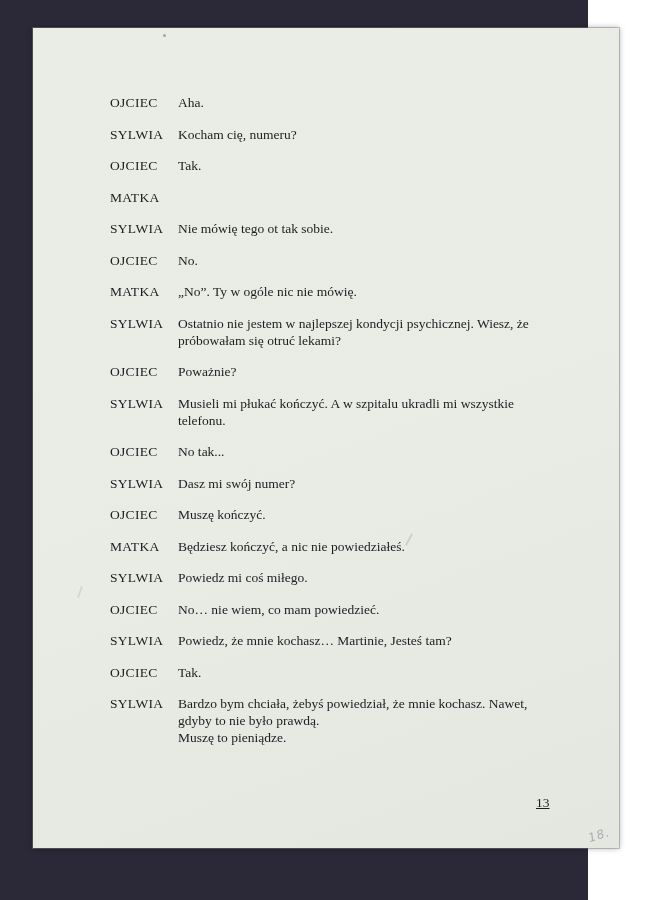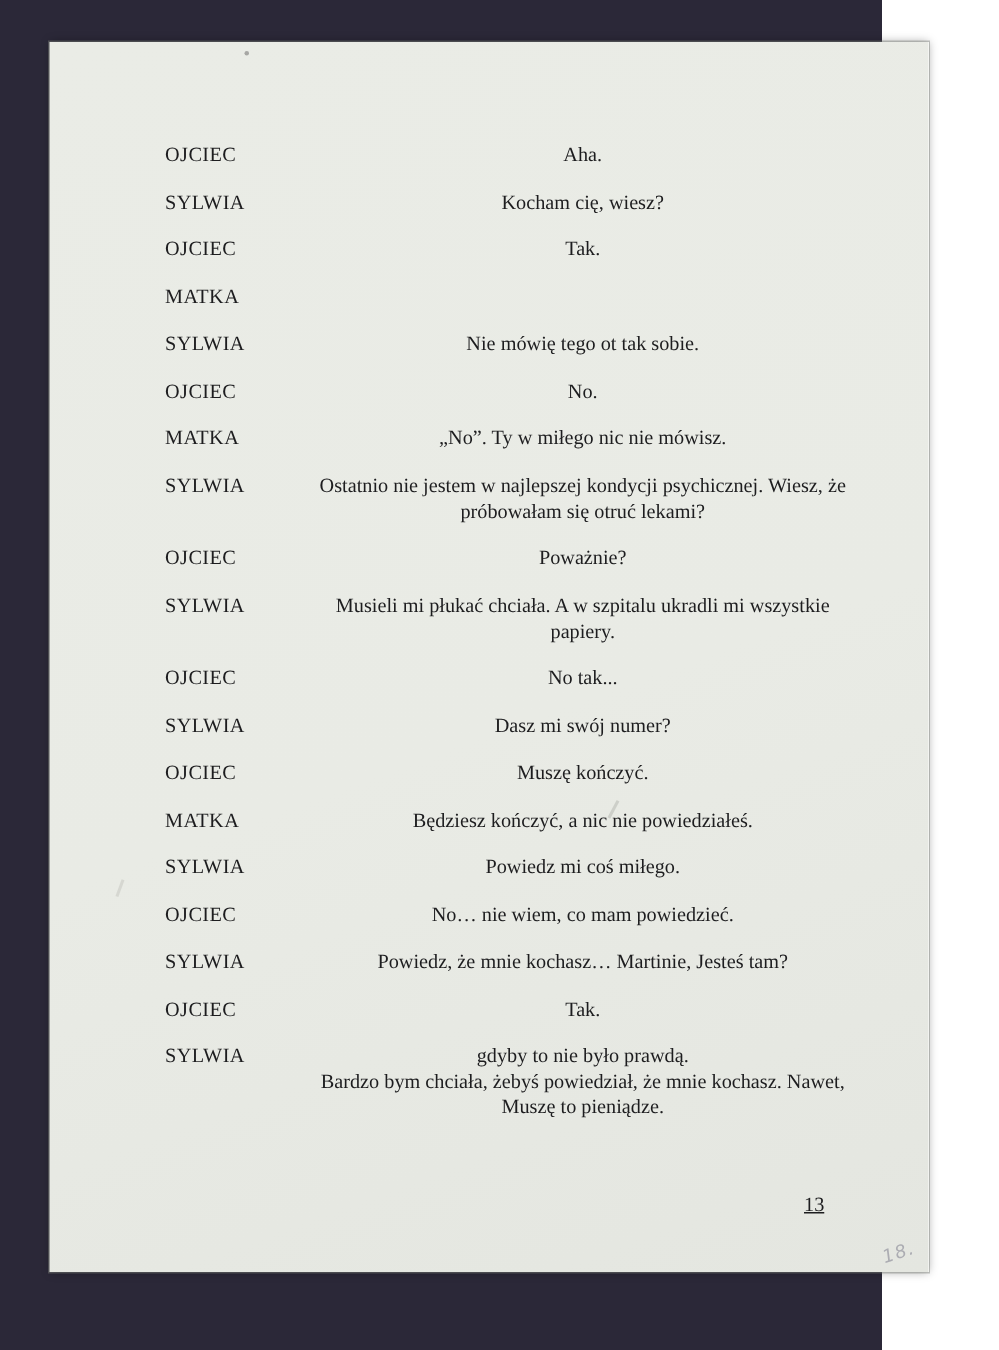--- a/index.html
+++ b/index.html
@@ -38,21 +38,20 @@
     display: flex;
     flex-direction: row;
     margin-bottom: 14.5px;
   }
   .speaker {
     flex: 0 0 68px;
     letter-spacing: 0.3px;
   }
   .text {
     flex: 1 1 auto;
-    text-align: center;
   }
   .line {
     white-space: nowrap;
   }
   .page-number {
     position: absolute;
     left: 503px;
     top: 767px;
     color: var(--ink, #1d1d1f);
     font-size: 13.5px;
@@ -114,21 +113,21 @@
   <div class="entry">
     <div class="speaker">OJCIEC</div>
     <div class="text">
             <div class="line">Aha.</div>
           </div>
   </div>
 
   <div class="entry">
     <div class="speaker">SYLWIA</div>
     <div class="text">
-            <div class="line">Kocham cię, wiesz?</div>
+            <div class="line">Kocham cię, numeru?</div>
           </div>
   </div>
 
   <div class="entry">
     <div class="speaker">OJCIEC</div>
     <div class="text">
             <div class="line">Tak.</div>
           </div>
   </div>
 
@@ -146,21 +145,21 @@
   <div class="entry">
     <div class="speaker">OJCIEC</div>
     <div class="text">
             <div class="line">No.</div>
           </div>
   </div>
 
   <div class="entry">
     <div class="speaker">MATKA</div>
     <div class="text">
-            <div class="line">„No”. Ty w miłego nic nie mówisz.</div>
+            <div class="line">„No”. Ty w ogóle nic nie mówię.</div>
           </div>
   </div>
 
   <div class="entry">
     <div class="speaker">SYLWIA</div>
     <div class="text">
             <div class="line">Ostatnio nie jestem w najlepszej kondycji psychicznej. Wiesz, że</div>
             <div class="line">próbowałam się otruć lekami?</div>
           </div>
   </div>
@@ -168,22 +167,22 @@
   <div class="entry">
     <div class="speaker">OJCIEC</div>
     <div class="text">
             <div class="line">Poważnie?</div>
           </div>
   </div>
 
   <div class="entry">
     <div class="speaker">SYLWIA</div>
     <div class="text">
-            <div class="line">Musieli mi płukać chciała. A w szpitalu ukradli mi wszystkie</div>
-            <div class="line">papiery.</div>
+            <div class="line">Musieli mi płukać kończyć. A w szpitalu ukradli mi wszystkie</div>
+            <div class="line">telefonu.</div>
           </div>
   </div>
 
   <div class="entry">
     <div class="speaker">OJCIEC</div>
     <div class="text">
             <div class="line">No tak...</div>
           </div>
   </div>
 
@@ -232,22 +231,22 @@
   <div class="entry">
     <div class="speaker">OJCIEC</div>
     <div class="text">
             <div class="line">Tak.</div>
           </div>
   </div>
 
   <div class="entry">
     <div class="speaker">SYLWIA</div>
     <div class="text">
+            <div class="line">Bardzo bym chciała, żebyś powiedział, że mnie kochasz. Nawet,</div>
             <div class="line">gdyby to nie było prawdą.</div>
-            <div class="line">Bardzo bym chciała, żebyś powiedział, że mnie kochasz. Nawet,</div>
             <div class="line">Muszę to pieniądze.</div>
           </div>
   </div>
 </div>
 
     <div class="page-number">13</div>
 
     <div class="annotation">18.</div>
   </div>
 </div>

